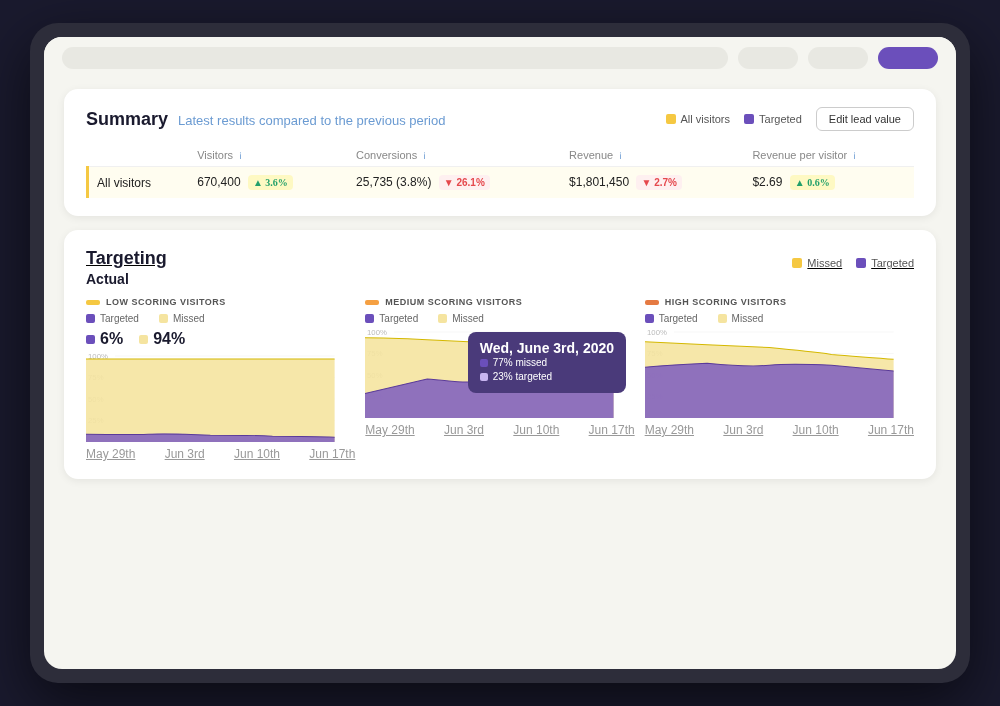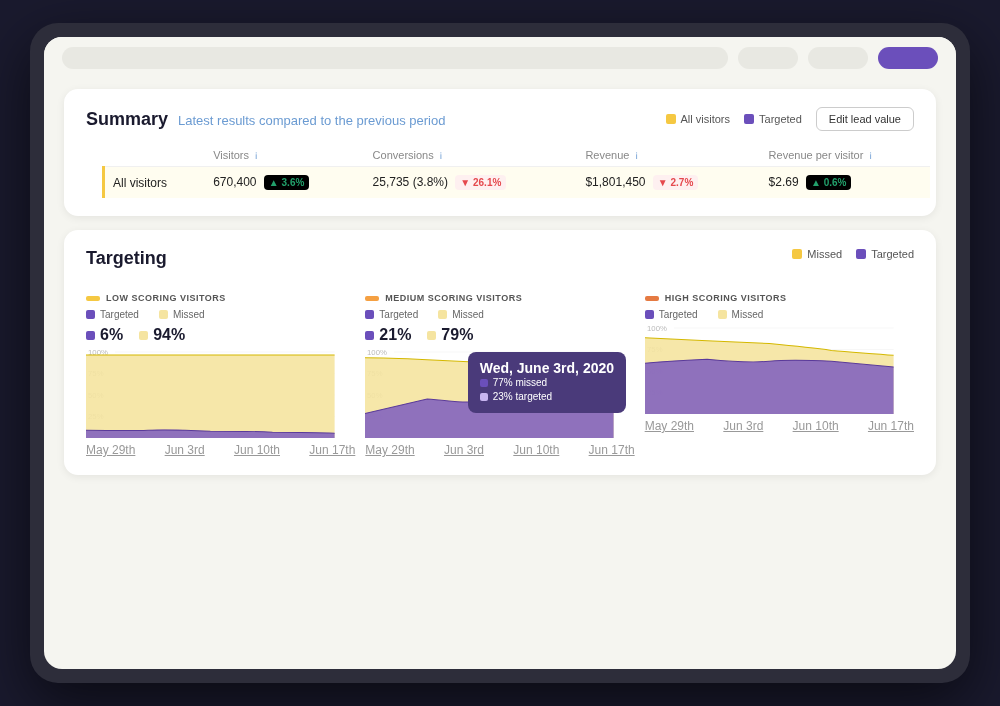--- a/index.html
+++ b/index.html
@@ -115,21 +115,20 @@
       border-radius: 6px;
       padding: 5px 12px;
       font-size: 11px;
       cursor: pointer;
       color: #333;
     }
     
     .summary-table {
       width: 100%;
       border-collapse: collapse;
-      margin-left: 16px;
     }
     .summary-table th {
       font-size: 11px;
       color: #888;
       font-weight: 500;
       padding: 4px 8px;
       text-align: left;
     }
     .summary-table td {
       padding: 8px 8px;
@@ -149,29 +148,30 @@
     .badge {
       display: inline-flex;
       align-items: center;
       gap: 2px;
       font-size: 10px;
       font-weight: 600;
       padding: 2px 5px;
       border-radius: 4px;
       margin-left: 4px;
     }
-    .badge.up { background: #000000; color: #22a06b; }
+    .badge.up { background: #fef9c3; color: #22a06b; font-family: Liberation Serif, serif; }
     .badge.down { background: #fef0f0; color: #e5484d; }
 
     
     .targeting-header {
       display: flex;
-      align-items: flex-start;
+      align-items: flex-end;
       justify-content: space-between;
-      margin-bottom: 24px;
+      margin-bottom: 2px;
+      text-decoration: underline;
     }
     .targeting-title {
       font-size: 18px;
       font-weight: 700;
       color: #1a1a2e;
     }
     .targeting-legend {
       display: flex;
       align-items: center;
       gap: 14px;
@@ -377,20 +377,21 @@
             <div class="legend-item">
               <div class="legend-dot all"></div>
               <span>Missed</span>
             </div>
             <div class="legend-item">
               <div class="legend-dot targeted"></div>
               <span>Targeted</span>
             </div>
           </div>
         </div>
+        <div class="actual-label">Actual</div>
 
         <div class="charts-row" id="charts-row">
         <div class="chart-block">
     <div class="chart-category">
       <div class="cat-bar low"></div>
       <span>LOW SCORING VISITORS</span>
     </div>
     <div class="chart-stats">
       <div class="stat-item">
         <div class="stat-dot targeted"></div>
@@ -447,30 +448,20 @@
     <div class="chart-stats">
       <div class="stat-item">
         <div class="stat-dot targeted"></div>
         <span style="font-size:10px;color:#666;">Targeted</span>
       </div>
       <div class="stat-item">
         <div class="stat-dot missed"></div>
         <span style="font-size:10px;color:#666;">Missed</span>
       </div>
     </div>
-    <div style="display:flex;gap:16px;margin-bottom:6px;">
-      <div class="stat-item">
-        <div class="stat-dot targeted"></div>
-        <span class="stat-value">21%</span>
-      </div>
-      <div class="stat-item">
-        <div class="stat-dot missed"></div>
-        <span class="stat-value">79%</span>
-      </div>
-    </div>
     <div class="chart-svg-wrap">
       <svg viewBox="0 0 260 92" preserveAspectRatio="none">
         <text class="y-label" x="2" y="5">100%</text>
                   <text class="y-label" x="2" y="27">75%</text>
                   <text class="y-label" x="2" y="49">50%</text>
                   <text class="y-label" x="2" y="71">25%</text>
         <line x1="28" y1="2" x2="240" y2="2" stroke="#eee" stroke-width="0.5"></line>
                   <line x1="28" y1="24" x2="240" y2="24" stroke="#eee" stroke-width="0.5"></line>
                   <line x1="28" y1="46" x2="240" y2="46" stroke="#eee" stroke-width="0.5"></line>
                   <line x1="28" y1="68" x2="240" y2="68" stroke="#eee" stroke-width="0.5"></line>

